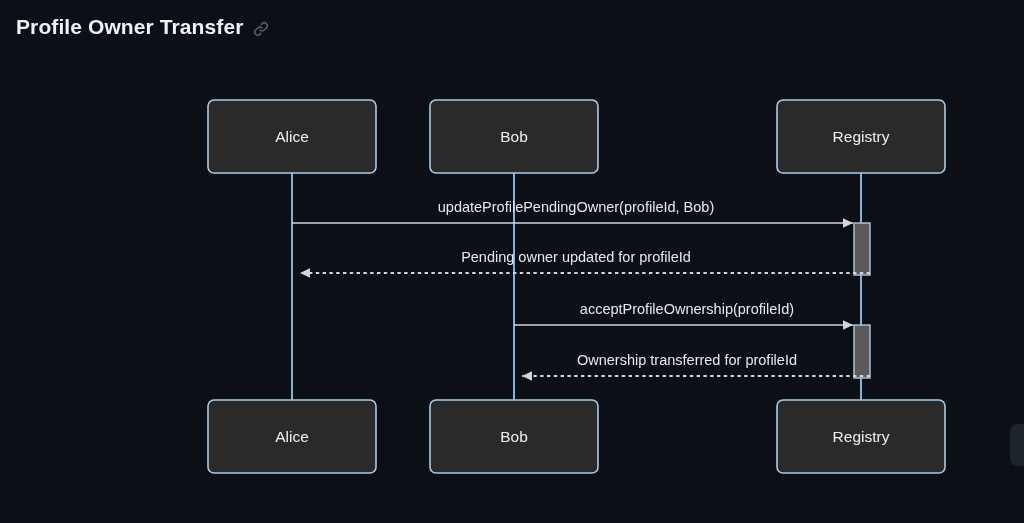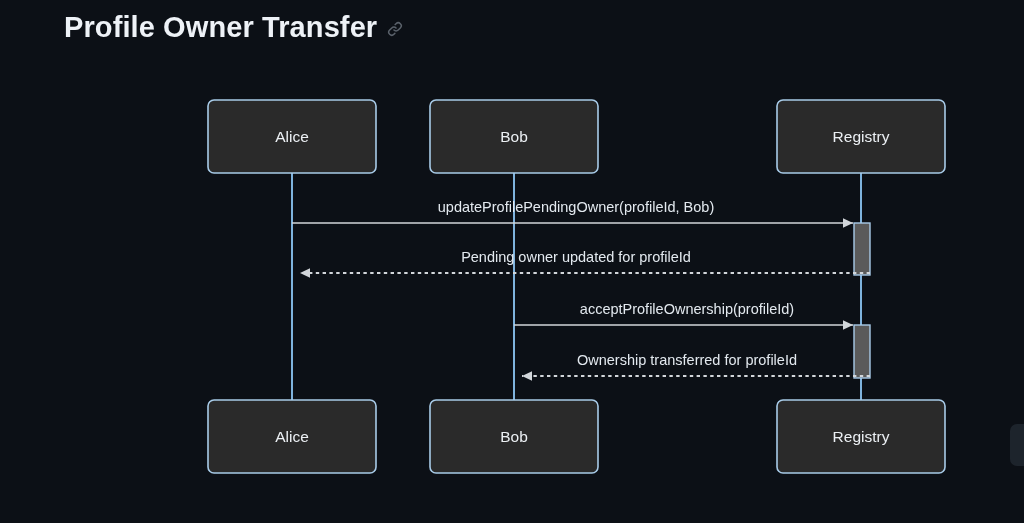--- a/index.html
+++ b/index.html
@@ -26,26 +26,25 @@
   #heading {
     position: absolute;
     left: 16px;
     top: 11px;
     display: flex;
     align-items: center;
     gap: 9px;
     height: 32px;
   }
   #heading .title-text {
-    font-size: 29px;
+    font-size: 21px;
     font-weight: bold;
     letter-spacing: 0.1px;
     color: #eef2f7;
     white-space: nowrap;
-    margin-left: 48px;
   }
   #heading .anchor-icon {
     display: inline-flex;
     align-items: center;
     justify-content: center;
     width: 18px;
     height: 18px;
     opacity: 0.55;
     cursor: pointer;
     margin-top: 3px;

